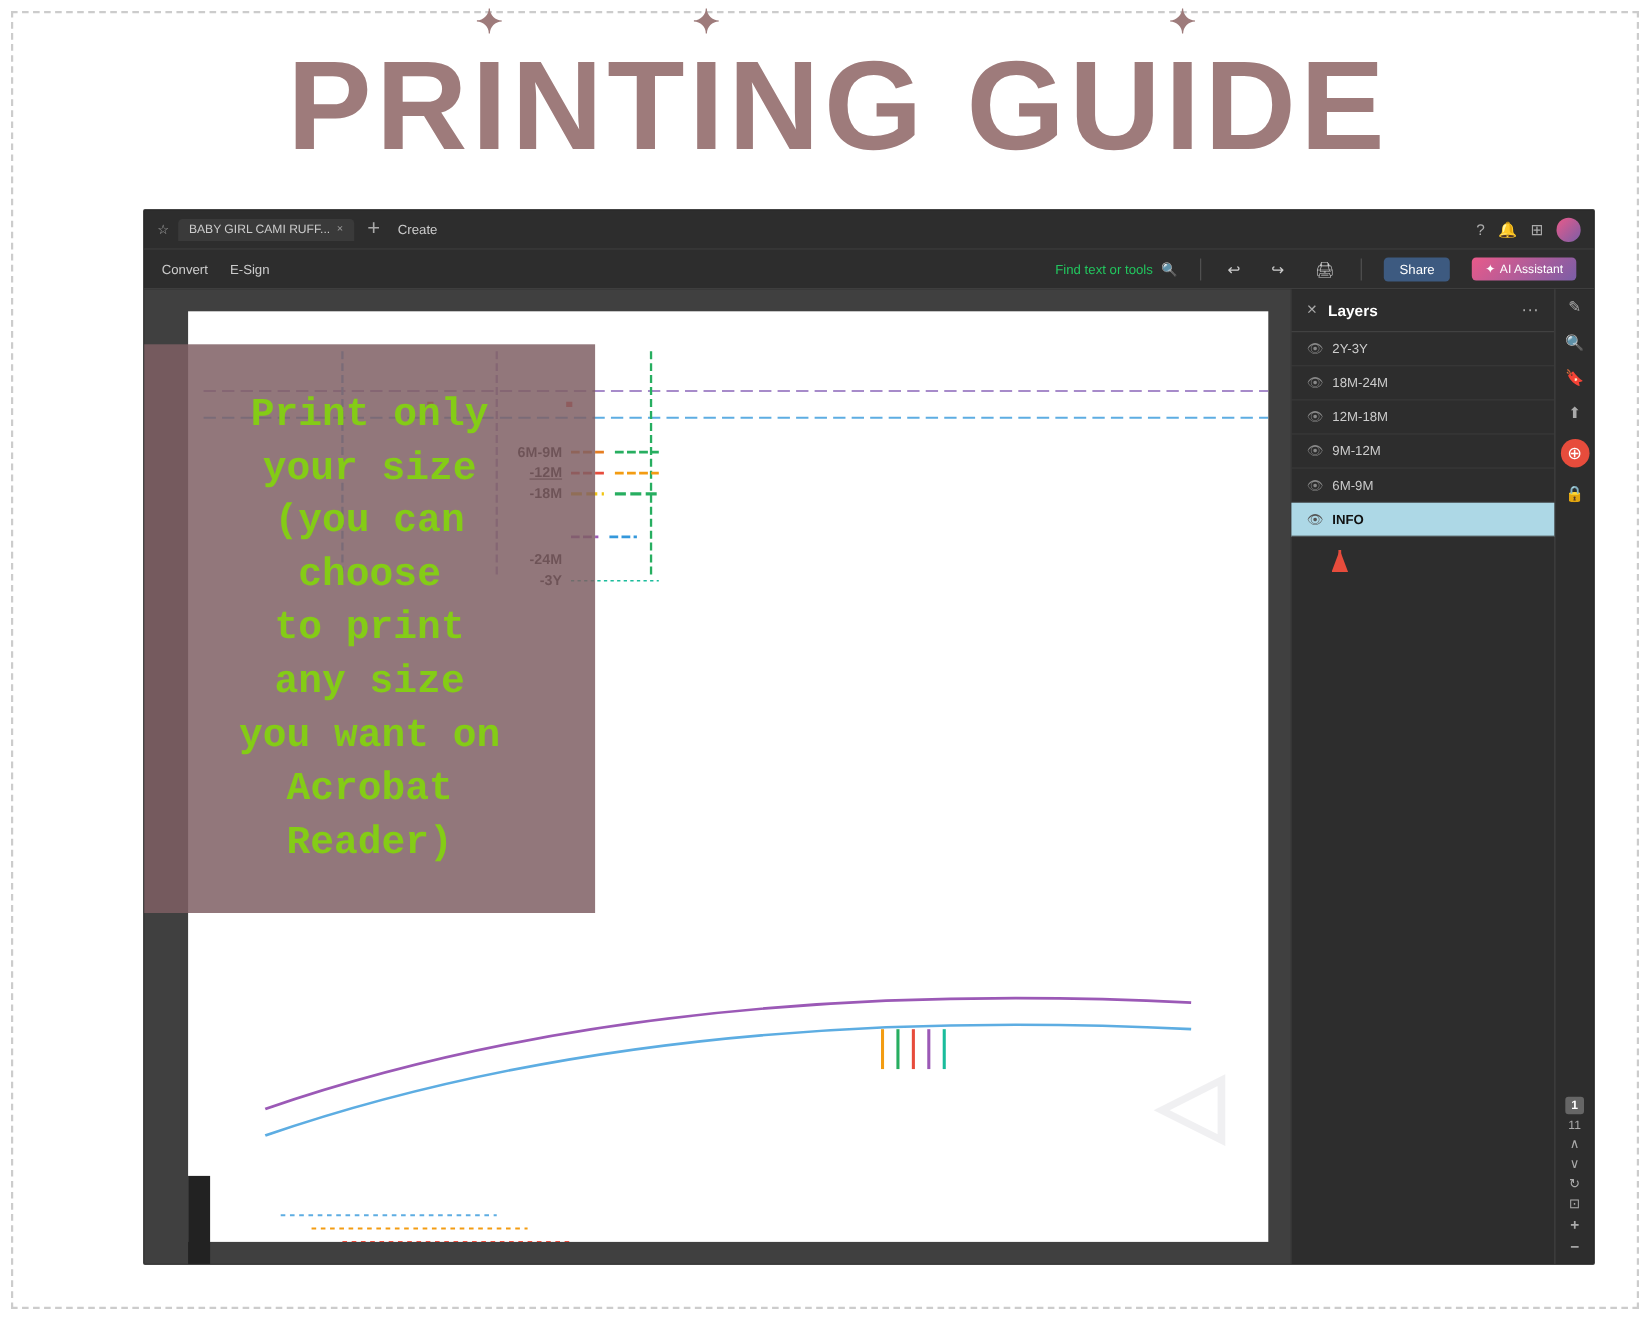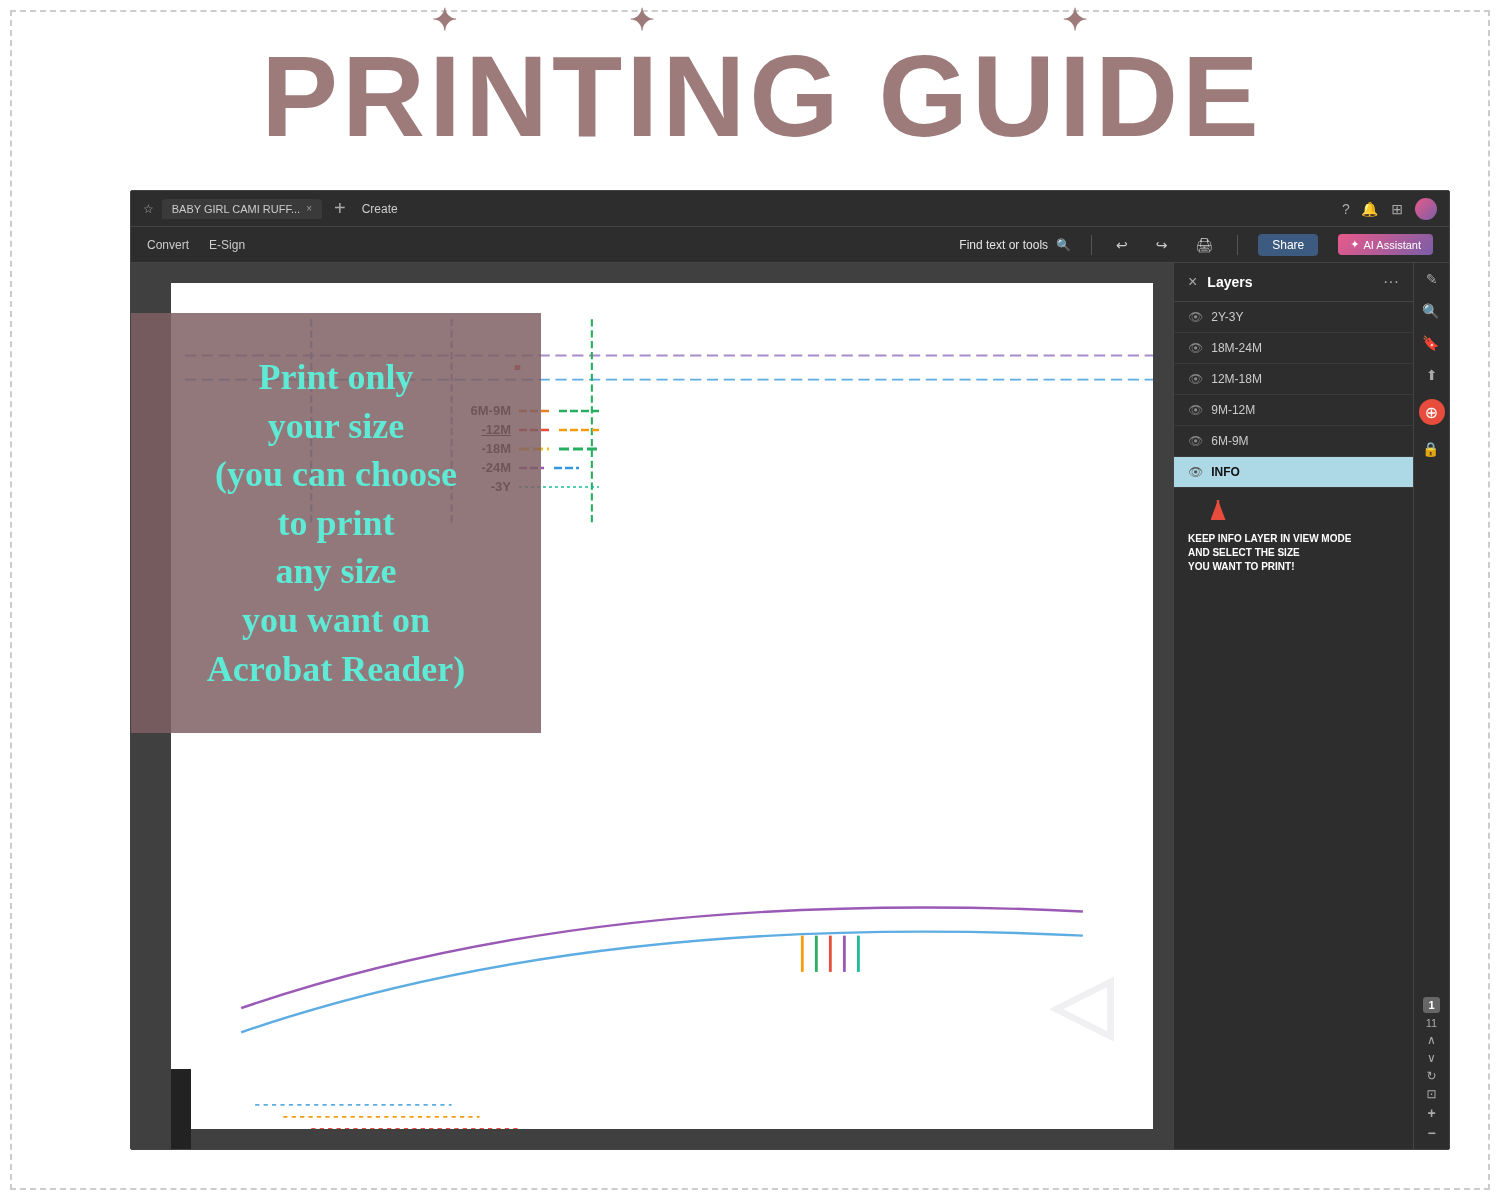--- a/index.html
+++ b/index.html
@@ -323,26 +323,26 @@
       position: absolute;
       top: 50px;
       left: 0;
       width: 410px;
       background: rgba(127, 95, 100, 0.85);
       padding: 40px 44px;
       z-index: 10;
     }
 
     .overlay-text {
-      color: #5eead4;
+      color: #84cc16;
       font-size: 36px;
       font-weight: 900;
       line-height: 1.35;
       text-align: center;
-      font-family: Liberation Serif, serif;
+      font-family: Liberation Mono, monospace;
     }
 
     
     .annotation-area {
       padding: 10px 14px;
     }
 
     .annotation-text {
       color: #fff;
       font-size: 10px;
@@ -417,21 +417,21 @@
       <span class="browser-icon">⊞</span>
       <span class="browser-icon" style="width:22px;height:22px;border-radius:50%;background:linear-gradient(135deg,#e95a8a,#7b5ea7);display:inline-block;"></span>
     </div>
   </div>
 
   <div class="toolbar">
     <button class="toolbar-btn">Convert</button>
     <button class="toolbar-btn">E-Sign</button>
     <div class="toolbar-spacer"></div>
     <div class="search-area">
-      <span style="color:#e5e5e5; font-size:12px;">Find text or tools</span>
+      <span style="color:#22c55e; font-size:12px;">Find text or tools</span>
       <span style="color:#aaa;">🔍</span>
     </div>
     <div class="divider-v"></div>
     <button class="toolbar-icon-btn">↩</button>
     <button class="toolbar-icon-btn">↪</button>
     <button class="toolbar-icon-btn">🖨</button>
     <div class="divider-v"></div>
     <button class="share-btn">Share</button>
     <button class="ai-btn">
       <span>✦</span>
@@ -487,21 +487,21 @@
             </svg>
           </div>
           <div class="size-label-row">
             <span class="size-name" style="font-size:13px; font-weight:900; font-family: 'Arial Black', sans-serif;">-18M</span>
             <svg width="80" height="10">
               <line x1="0" y1="5" x2="30" y2="5" stroke="#f1c40f" stroke-width="3" stroke-dasharray="10,4"></line>
               <line x1="40" y1="5" x2="80" y2="5" stroke="#27ae60" stroke-width="3" stroke-dasharray="10,4"></line>
             </svg>
           </div>
           <div class="size-label-row">
-            <span class="size-name" style="font-size:13px; font-weight:900; font-family: 'Arial Black', sans-serif;">-24M</span>
+            <span class="size-name" style="font-size:13px; font-weight:900; font-family: 'Arial Black', sans-serif; margin-top: 41px;">-24M</span>
             <svg width="80" height="10">
               <line x1="0" y1="5" x2="25" y2="5" stroke="#9b59b6" stroke-width="2.5" stroke-dasharray="8,3"></line>
               <line x1="35" y1="5" x2="60" y2="5" stroke="#3498db" stroke-width="2.5" stroke-dasharray="8,3"></line>
             </svg>
           </div>
           <div class="size-label-row">
             <span class="size-name" style="font-size:13px; font-weight:900; font-family: 'Arial Black', sans-serif;">-3Y</span>
             <svg width="80" height="10">
               <line x1="0" y1="5" x2="80" y2="5" stroke="#1abc9c" stroke-width="1.5" stroke-dasharray="3,3"></line>
             </svg>
@@ -559,25 +559,20 @@
           <svg width="100" height="30" style="display:block; margin-left: 10px;">
             <defs>
               <marker id="arrowhead" markerWidth="8" markerHeight="6" refX="8" refY="3" orient="auto">
                 <polygon points="0 0, 8 3, 0 6" fill="#e74c3c"></polygon>
               </marker>
             </defs>
             <path d="M 20 28 L 20 8" stroke="#e74c3c" stroke-width="2.5" fill="none" marker-end="url(#arrowhead)"></path>
           </svg>
         </div>
 
-        <div class="annotation-area">
-          <div class="annotation-text" style="white-space:pre-line;">KEEP INFO LAYER IN VIEW MODE
-AND SELECT THE SIZE
-YOU WANT TO PRINT!</div>
-        </div>
       </div>
     </div>
 
     <div class="right-sidebar">
       <span class="right-icon">✎</span>
       <span class="right-icon">🔍</span>
       <span class="right-icon">🔖</span>
       <span class="right-icon">⬆</span>
       <span class="right-icon active" style="font-size:16px; background:#e74c3c; border-radius:50%; width:26px; height:26px; display:flex; align-items:center; justify-content:center; color:white;">⊕</span>
       <span class="right-icon">🔒</span>

